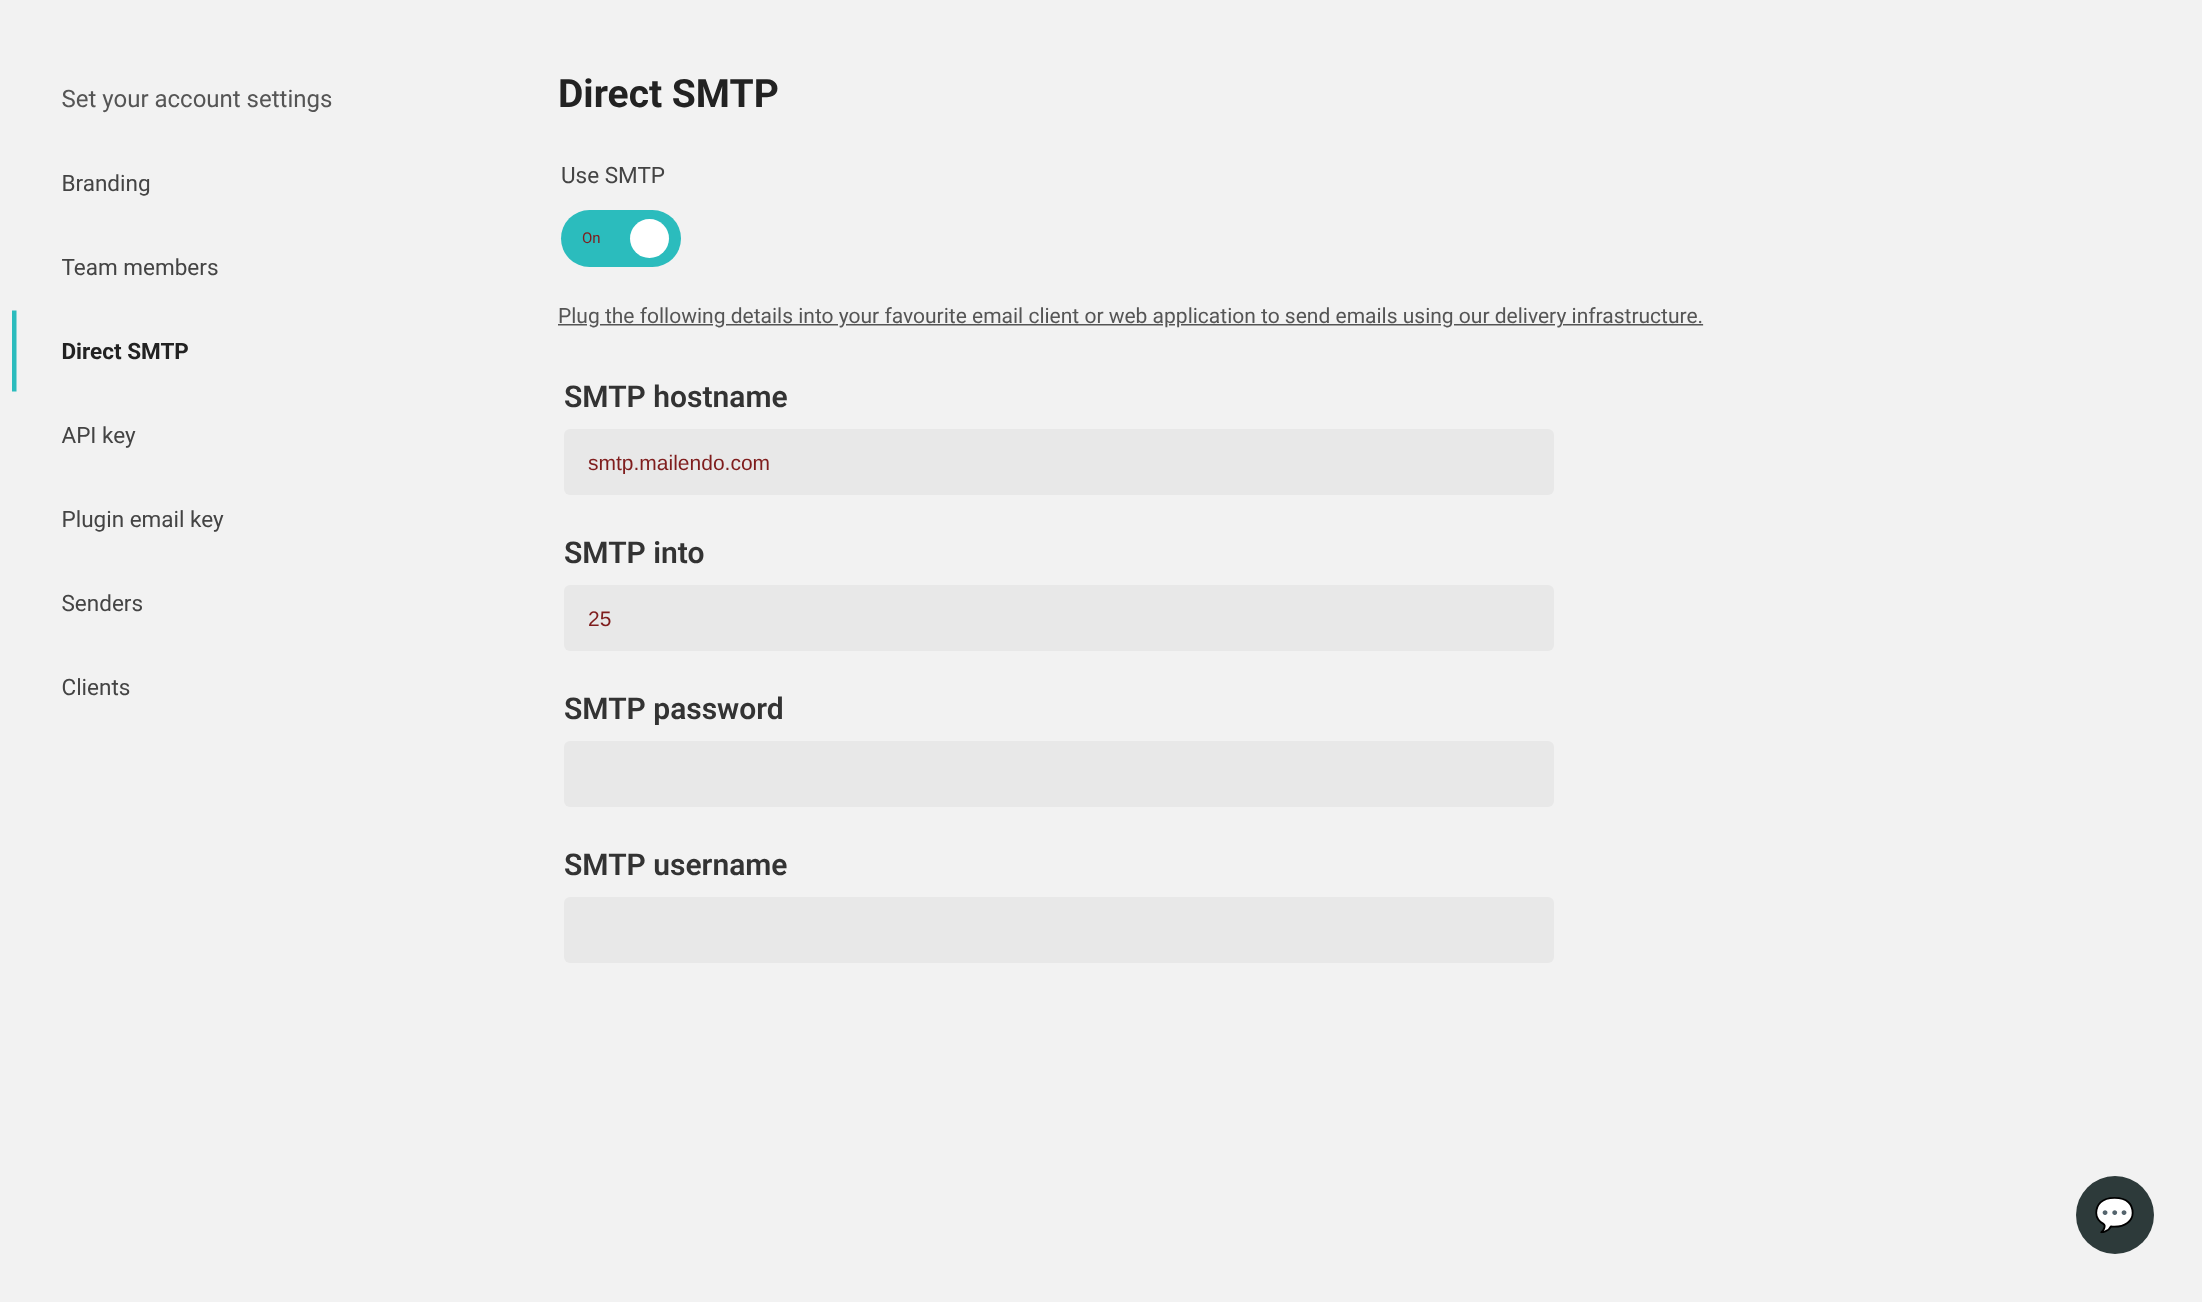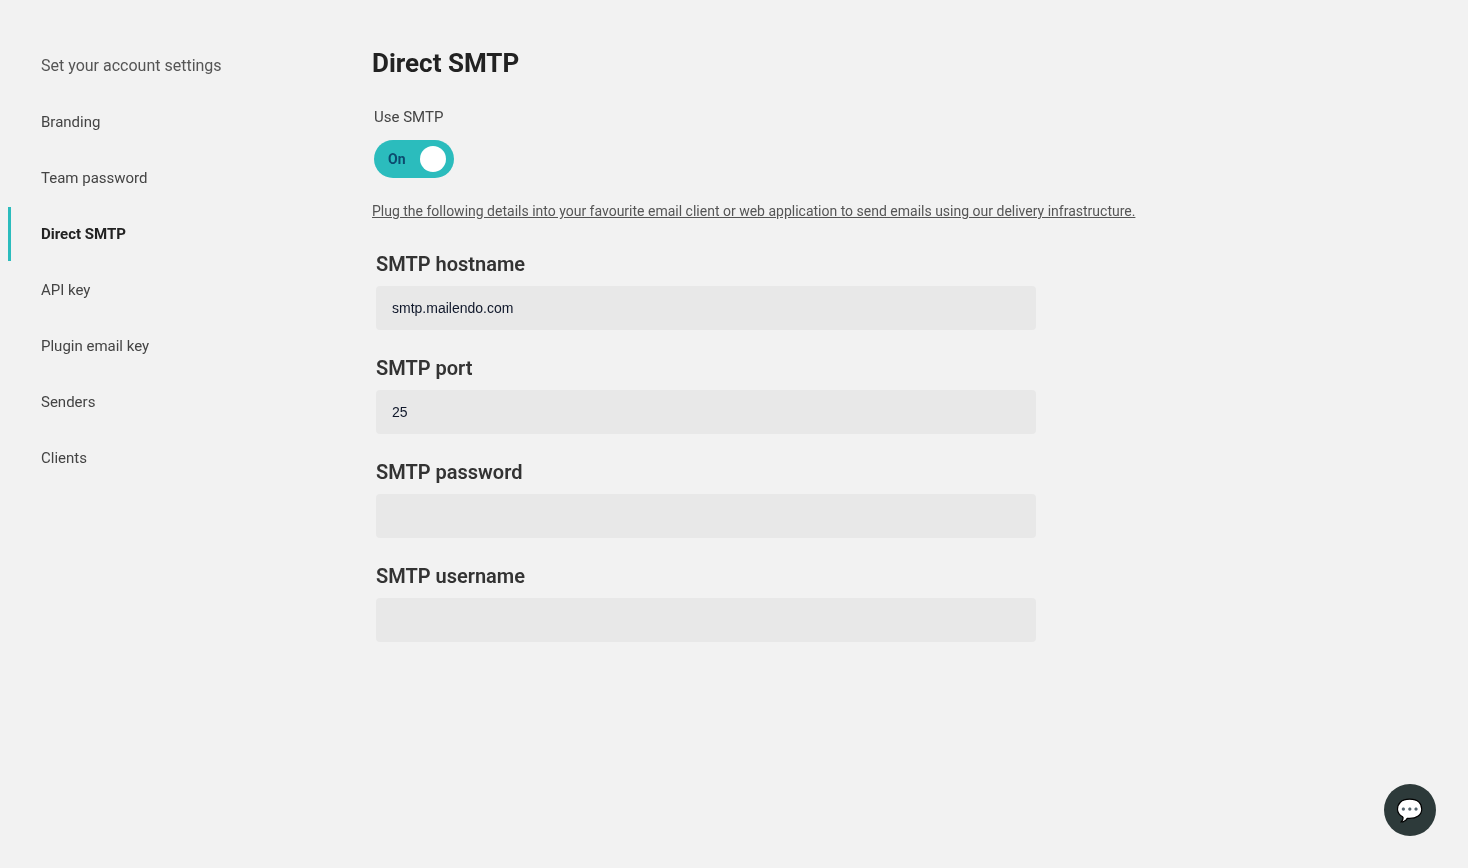--- a/index.html
+++ b/index.html
@@ -57,23 +57,23 @@
       display: inline-flex;
       align-items: center;
       background: #2bbcbd;
       border-radius: 20px;
       padding: 4px 6px 4px 12px;
       cursor: pointer;
       width: 80px;
       position: relative;
     }
     .toggle-label {
-      color: #0c4a6e;
-      font-size: 14px;
-      font-weight: 700;
+      color: #7f1d1d;
+      font-size: 10px;
+      font-weight: 400;
       margin-right: 6px;
     }
     .toggle-knob {
       width: 26px;
       height: 26px;
       background: #fff;
       border-radius: 50%;
       margin-left: auto;
       flex-shrink: 0;
     }
@@ -95,21 +95,21 @@
       margin-bottom: 8px;
     }
     .field-input {
       width: 660px;
       max-width: 100%;
       background: #e8e8e8;
       border: none;
       border-radius: 4px;
       padding: 14px 16px;
       font-size: 14px;
-      color: #0f172a;
+      color: #7f1d1d;
       outline: none;
     }
     .chat-button {
       position: fixed;
       bottom: 30px;
       right: 30px;
       width: 52px;
       height: 52px;
       background: #2d3a3a;
       border-radius: 50%;
@@ -123,21 +123,21 @@
       font-size: 22px;
     }
   </style>
 </head>
 <body>
 
 <div class="sidebar">
 
 <div class="sidebar-item header-item">Set your account settings</div>
     <div class="sidebar-item">Branding</div>
-    <div class="sidebar-item">Team password</div>
+    <div class="sidebar-item">Team members</div>
     <div class="sidebar-item active">Direct SMTP</div>
     <div class="sidebar-item">API key</div>
     <div class="sidebar-item">Plugin email key</div>
     <div class="sidebar-item">Senders</div>
     <div class="sidebar-item">Clients</div>
   </div>
 
 <div class="main-content">
   <h1 class="page-title">Direct SMTP</h1>
 
@@ -146,21 +146,21 @@
     <div class="toggle">
       <span class="toggle-label">On</span>
       <div class="toggle-knob"></div>
     </div>
   </div>
 
   <p class="description-text">Plug the following details into your favourite email client or web application to send emails using our delivery infrastructure.</p>
 
   <div id="fields-container">
       <div class="field-group"><div class="field-label">SMTP hostname</div><input type="text" class="field-input" placeholder="smtp.mailendo.com" readonly="" value="smtp.mailendo.com" style=""></div>
-      <div class="field-group"><div class="field-label">SMTP port</div><input type="text" class="field-input" placeholder="25" readonly="" value="25" style=""></div>
+      <div class="field-group"><div class="field-label">SMTP into</div><input type="text" class="field-input" placeholder="25" readonly="" value="25" style=""></div>
       <div class="field-group"><div class="field-label">SMTP password</div><input type="password" class="field-input" placeholder="" readonly="" style=""></div>
       <div class="field-group"><div class="field-label">SMTP username</div><input type="text" class="field-input" placeholder="" readonly="" style=""></div>
     </div>
 </div>
 
 <div class="chat-button">
   <span class="chat-icon">💬</span>
 </div>
 
 </body></html>

